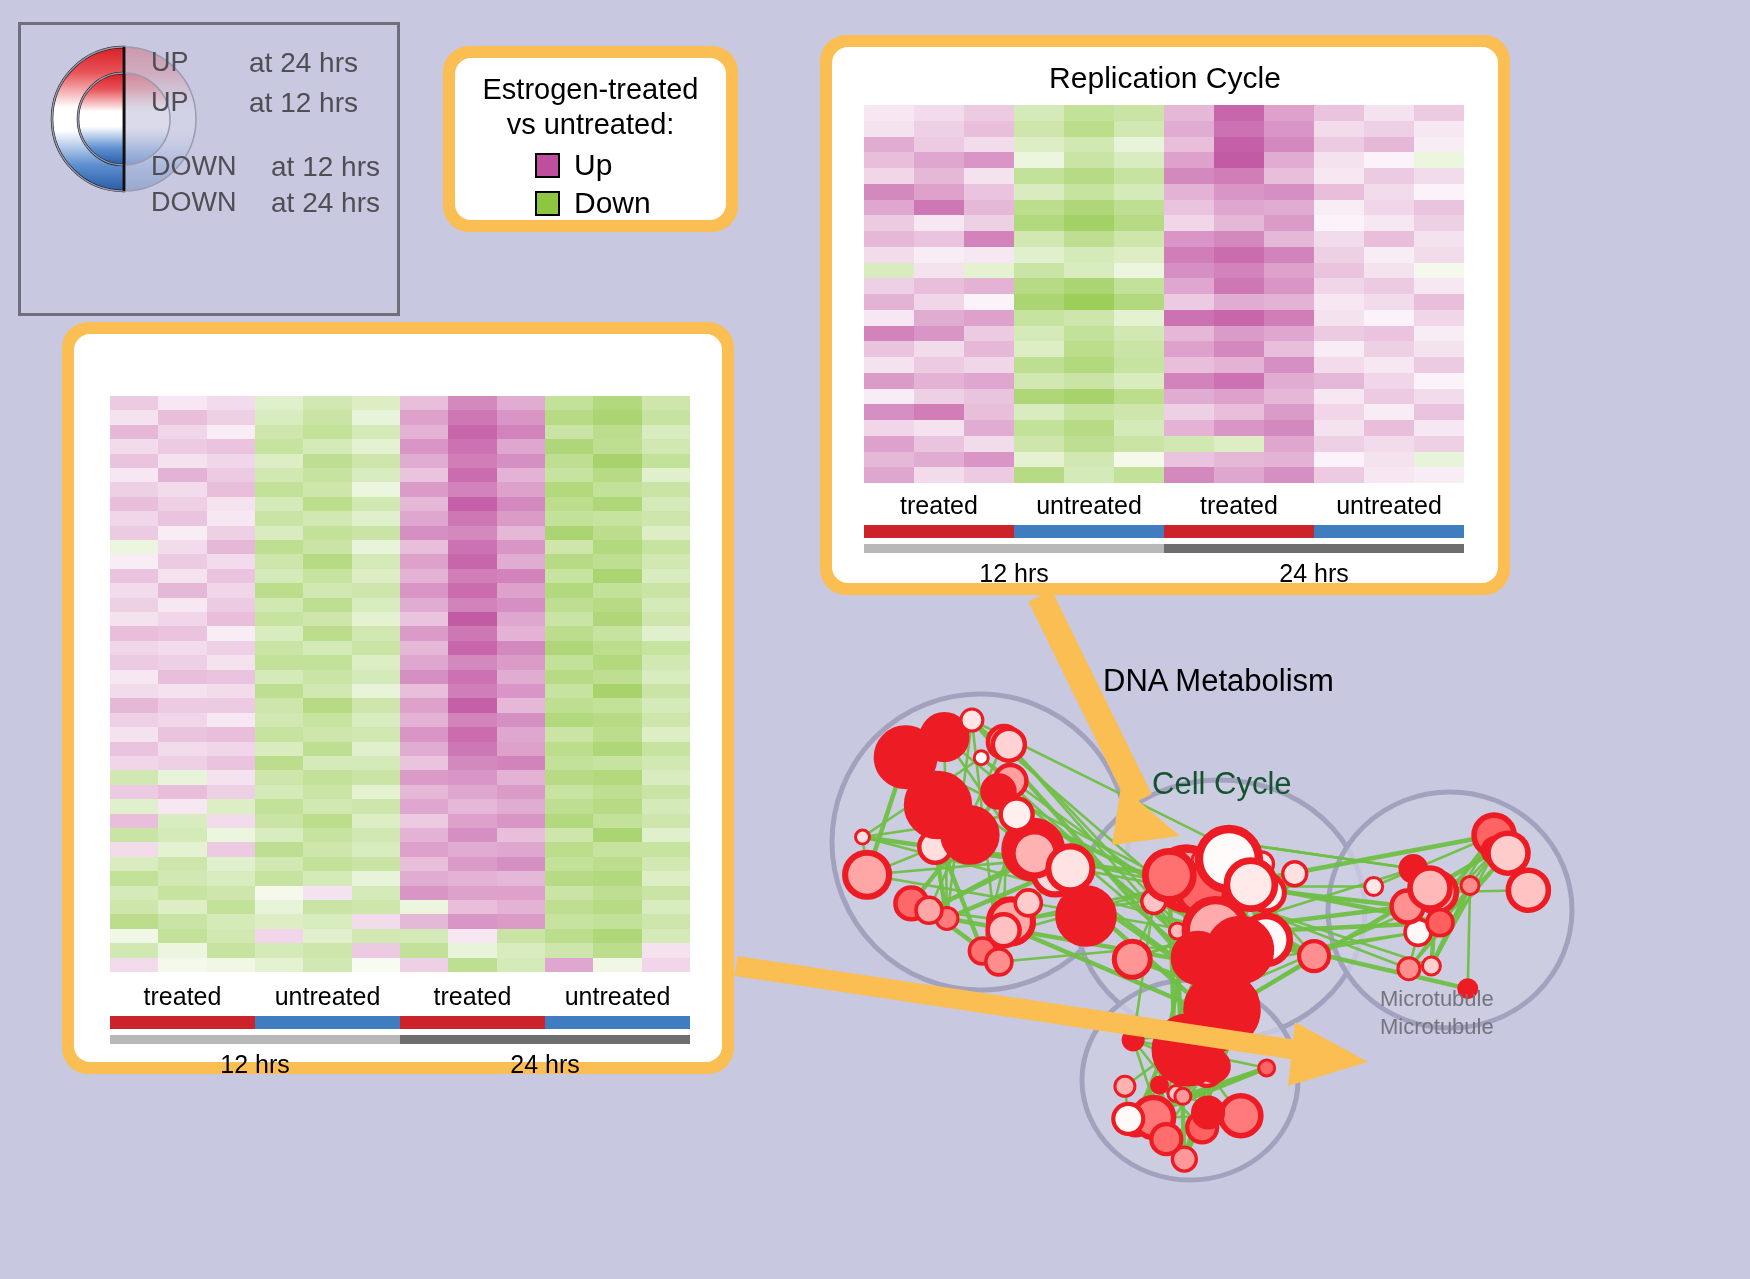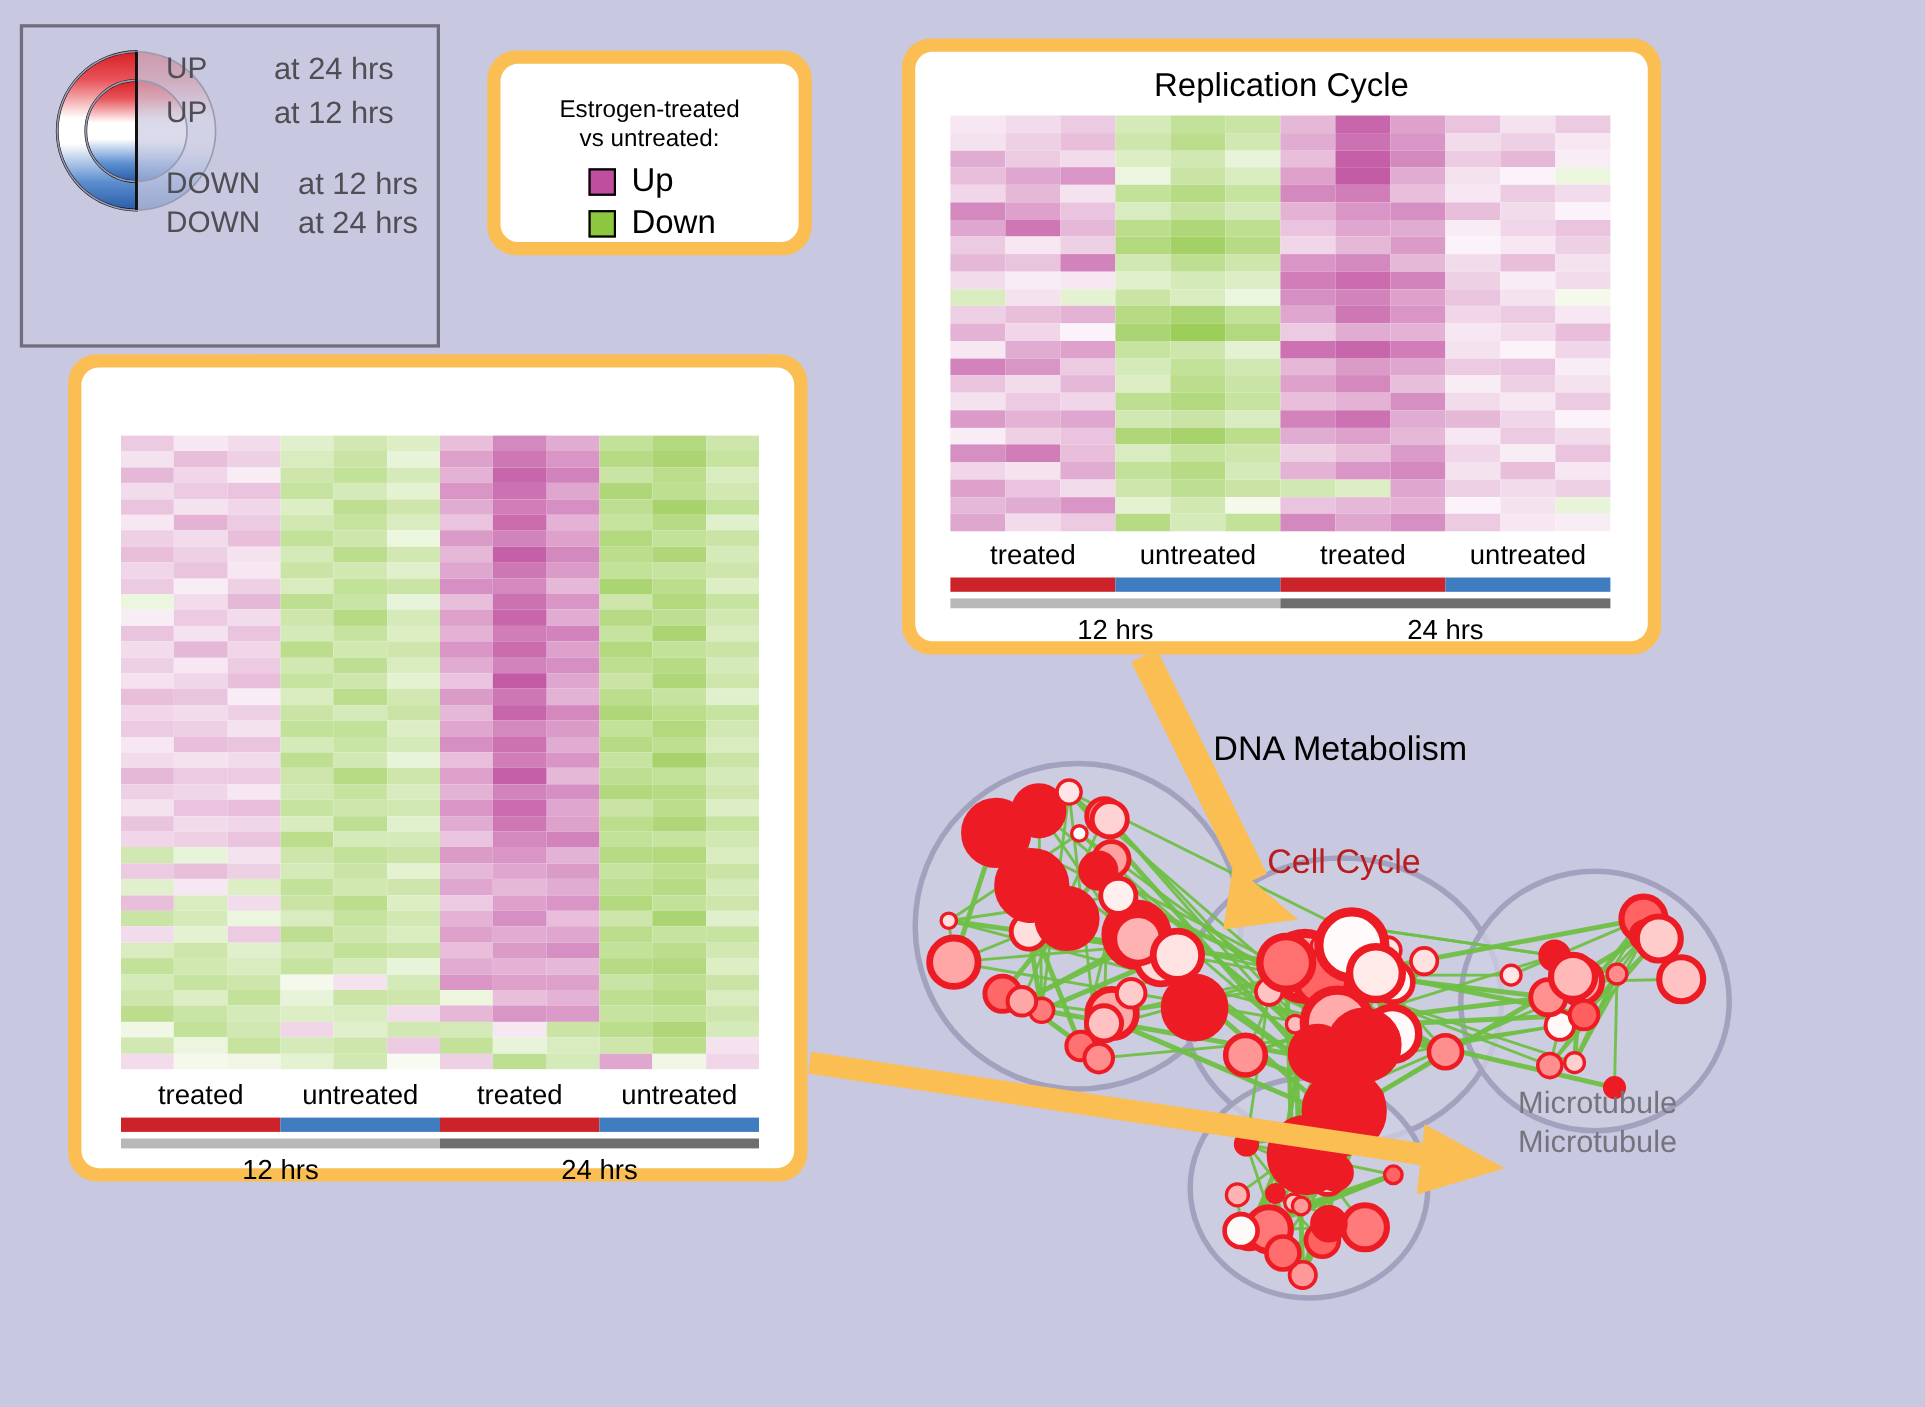--- a/index.html
+++ b/index.html
@@ -25,21 +25,21 @@
 
   
   .panel{position:absolute;background:#fbbe52;border-radius:26px;padding:12px;
          box-sizing:border-box;}
   .panel-inner{width:100%;height:100%;background:#ffffff;border-radius:16px;
          position:relative;box-sizing:border-box;}
 
   
   #legend-panel{left:443px;top:46px;width:295px;height:186px;}
   #legend-title{position:absolute;left:0;top:14px;width:100%;text-align:center;
-                font-size:22px;color:#000;line-height:1.22;margin-top:14px;}
+                font-size:29px;color:#000;line-height:1.22;}
   .legend-item{position:absolute;display:flex;align-items:center;gap:14px;}
   .legend-swatch{width:25px;height:25px;border:2px solid #000;box-sizing:border-box;}
   .legend-label{font-size:30px;color:#000;line-height:1;}
 
   
   #rf-panel{left:820px;top:35px;width:690px;height:560px;}
   #apc-panel{left:62px;top:322px;width:672px;height:752px;}
 
   .hm-title{position:absolute;left:0;width:100%;text-align:center;
             font-size:30px;color:#000;}
@@ -53,22 +53,22 @@
   .cond-bar div{flex:1;height:100%;}
   .time-bar{position:absolute;display:flex;}
   .time-bar div{flex:1;height:100%;}
   .time-labels{position:absolute;display:flex;}
   .time-labels div{flex:1;text-align:center;font-size:25px;color:#000;}
 
   
   #network{position:absolute;left:770px;top:620px;width:980px;height:659px;}
   .net-label{position:absolute;white-space:nowrap;}
   #lbl-dna{font-size:31px;color:#000;left:333px;top:43px;}
-  #lbl-cc{font-size:31px;color:#b91c1c;left:382px;top:146px;}
-  #lbl-mt{font-size:28px;color:#74747f;left:610px;top:365px;line-height:1.25;text-align:left;}
+  #lbl-cc{font-size:31px;color:#14532d;left:382px;top:146px;}
+  #lbl-mt{font-size:22px;color:#74747f;left:610px;top:365px;line-height:1.25;text-align:left;}
   #lbl-ubi{font-size:31px;color:#000;left:83px;top:416px;line-height:1.22;}
 </style>
 </head>
 <body>
 
 <div id="stage">
 
   <div id="key-box">
 
     <svg id="key-wheel" viewBox="0 0 150 152">

